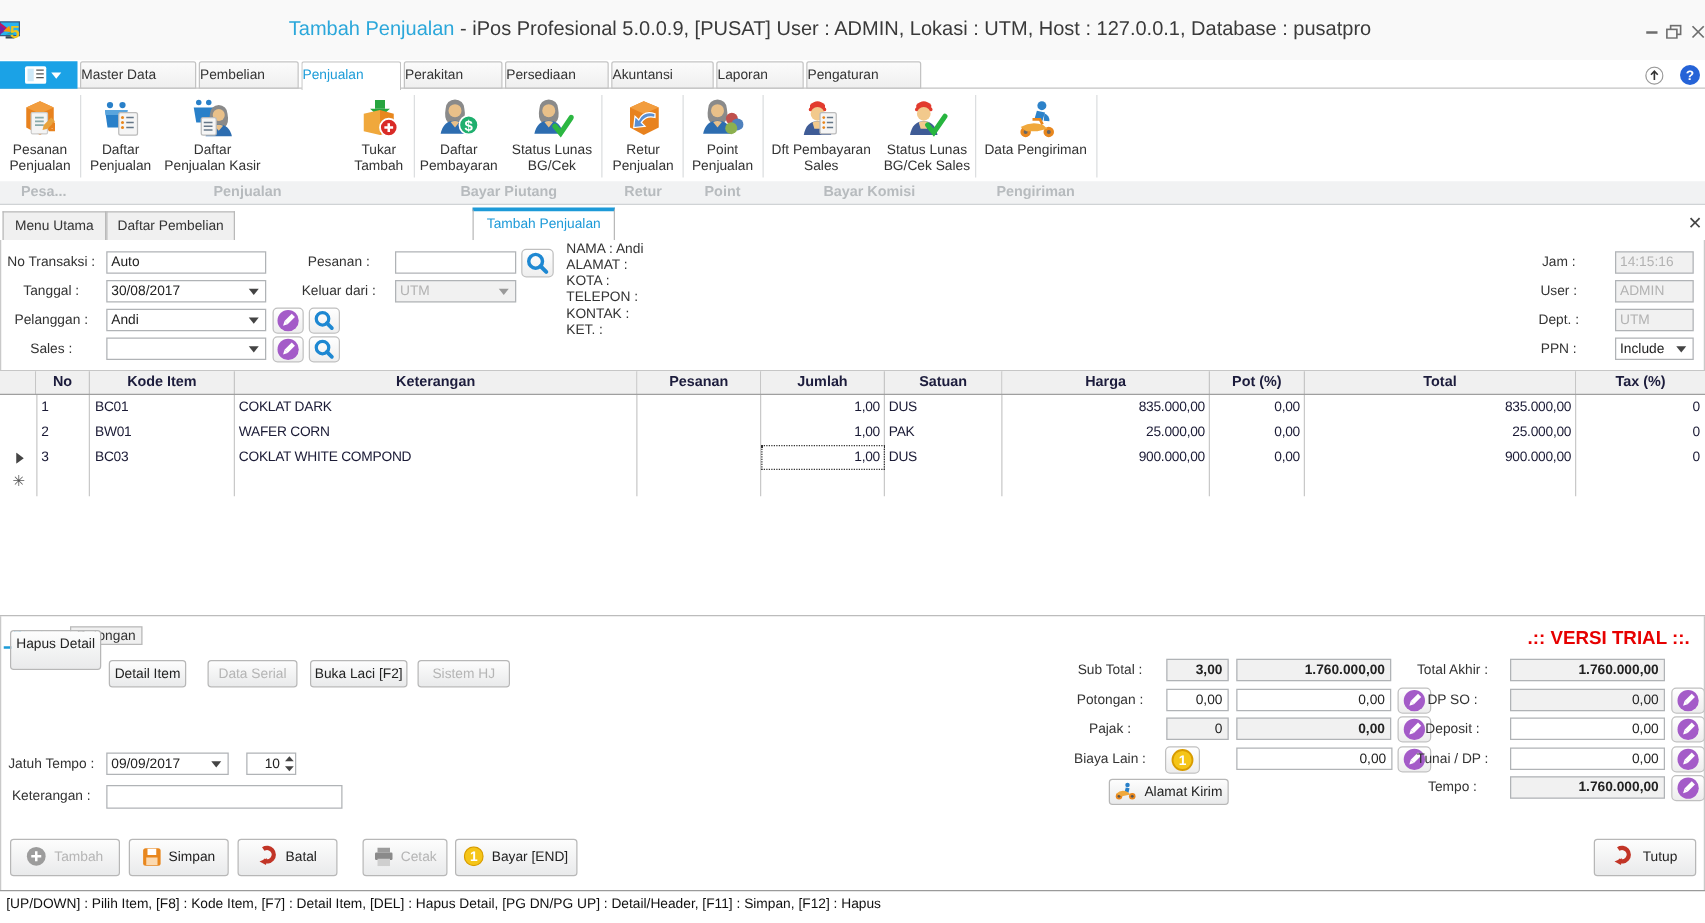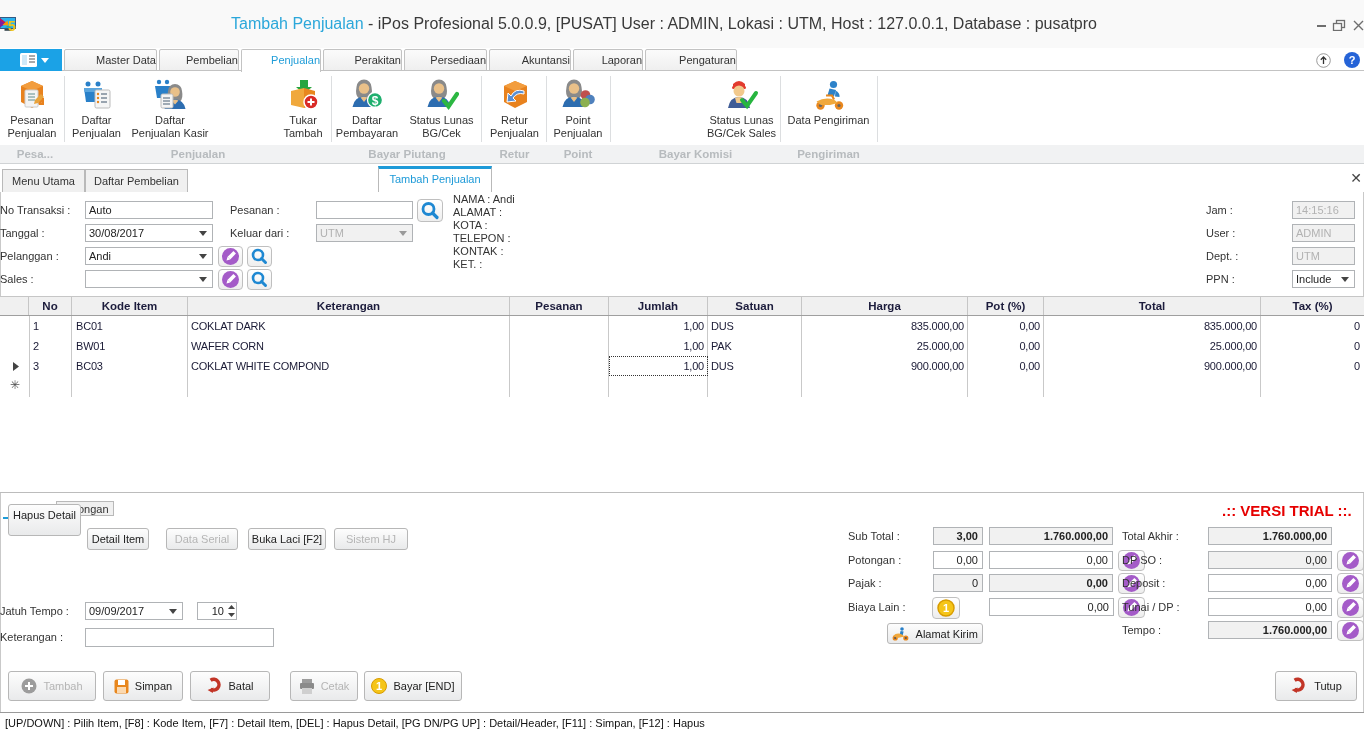--- a/index.html
+++ b/index.html
@@ -7,38 +7,38 @@
 #win{position:absolute;left:0;top:0;width:1364px;height:738px;background:#fff}
 .abs{position:absolute}
 
 #titlebar{left:0;top:0;width:1364px;height:70px;background:#f9f9f9}
 #title{left:-18px;top:15px;width:1364px;text-align:center;font-size:16px;color:#3a3a3a;white-space:nowrap}
 #title .teal{color:#2ba7da}
 .winbtn{top:17px;width:14px;height:14px;color:#6e6e6e}
 
 #tabstrip{left:0;top:48px;width:1364px;height:26px;background:#fff}
 #menubtn{left:0;top:49px;width:62px;height:22px;background:#1ba2e6;border-radius:0 0 0 0}
-.mtab{top:49px;height:22px;z-index:2;background:linear-gradient(#fbfbfb,#efefef);border:1px solid #c3c3c3;border-radius:2px 2px 0 0;font-size:11px;color:#333;text-align:right;line-height:20px;white-space:nowrap}
+.mtab{top:49px;height:22px;z-index:2;background:linear-gradient(#fbfbfb,#efefef);border:1px solid #c3c3c3;border-radius:2px 2px 0 0;font-size:11px;color:#333;text-align:left;line-height:20px;white-space:nowrap}
 .mtab.active{background:#fff;color:#1e9cd8;border-bottom:none;height:23px;z-index:3}
 
 #ribbon{left:0;top:74px;width:1364px;height:71px;background:#fff}
 .ricon{top:74px;height:70px;text-align:center;font-size:11px;color:#333;line-height:13px;white-space:nowrap}
 .ricon .ic{display:block;margin:4px auto 2px auto;width:34px;height:34px}
 .rdiv{top:76px;width:1px;height:66px;background:#dcdee0}
 #grouplabels{left:0;top:145px;width:1364px;height:19px;background:#f1f2f3;border-bottom:1px solid #d0d3d5}
 .glabel{top:148px;font-size:11.5px;font-weight:bold;color:#b7bbbe;text-align:center;white-space:nowrap}
 
 #doctabs{left:0;top:166px;width:1364px;height:26px;background:#fff}
 .dtab{top:169px;height:23px;background:#f0f0f0;border:1px solid #b9b9b9;border-bottom:none;font-size:11px;color:#333;text-align:center;line-height:22px;white-space:nowrap}
 .dtab.active{top:166px;height:26px;background:#fff;border-top:3px solid #1d9ad8;color:#1d9ad8;line-height:20px;z-index:2}
 #dtclose{left:1348px;top:171px;width:16px;height:16px;font-size:14px;color:#444;text-align:center;line-height:15px}
 
 #content{left:0;top:192px;width:1364px;height:520px;background:#fff;border-left:1px solid #c9c9c9;border-right:1px solid #c9c9c9}
 
-.lbl{font-size:11px;color:#333;white-space:nowrap;text-align:left}
+.lbl{font-size:11px;color:#333;white-space:nowrap;text-align:center}
 .inp{background:#fff;border:1px solid #b0b3b6;font-size:11px;color:#222;padding:0 3px;line-height:16px;white-space:nowrap}
 .inp.dis{background:#f1f1f1;color:#b2b2b2}
 .combo .arr{position:absolute;right:5px;top:6px;width:0;height:0;border-left:4px solid transparent;border-right:4px solid transparent;border-top:5px solid #444}
 .combo .arr.g{border-top-color:#9a9a9a}
 .sqbtn{background:linear-gradient(#ffffff,#eeeeee);border:1px solid #bfbfbf;border-radius:4px}
 
 #grid{left:0;top:296px;width:1364px;height:197px;border-top:1px solid #c6c6c6;border-bottom:1px solid #bcbcbc;background:#fff}
 .gh{top:297px;height:19px;background:#f0f0f0;border-right:1px solid #c6c6c6;font-size:11.5px;font-weight:bold;color:#1c1c3c;text-align:center;line-height:18px;white-space:nowrap}
 .gcellline{top:316px;height:81px;width:1px;background:#c9c9c9}
 #ghbottom{left:0;top:315px;width:1364px;height:1px;background:#9f9f9f}
@@ -174,20 +174,34 @@
         </svg></span>Retur<br>Penjualan</div>
   <div class="abs ricon" style="left:548px;width:60px"><span class="ic"><svg width="34" height="34" viewBox="0 0 34 34">
           <path d="M5.5 9 a7.5 7.5 0 0 1 15 0 q1.5 8 -2 11 l-11 0 q-3.5 -3 -2 -11 z" fill="#8a8a8a"></path>
           <circle cx="13" cy="10.5" r="5.2" fill="#e9c089"></circle>
           <path d="M1.5 29 q2-10.5 11.5-10.5 q9.5 0 11.5 10.5 z" fill="#2d6db0"></path>
           <path d="M9.5 19.5 l3.5 4.5 l3.5 -4.5 q-3.5 -1.5 -7 0 z" fill="#e9c089"></path>
           <circle cx="24.5" cy="17" r="4.8" fill="#c0504d"></circle>
           <circle cx="29" cy="21.5" r="4.8" fill="#4f81bd"></circle>
           <circle cx="24" cy="24.5" r="4.8" fill="#8cb04f"></circle>
         </svg></span>Point<br>Penjualan</div>
+  <div class="abs ricon" style="left:612px;width:90px"><span class="ic"><svg width="34" height="34" viewBox="0 0 34 34">
+          <path d="M8 6 q6 -6 12 0 l0 3 l-12 0 z" fill="#e23b2e"></path>
+          <rect x="7" y="8" width="14" height="3" rx="1.5" fill="#e23b2e"></rect>
+          <circle cx="14" cy="13" r="5.5" fill="#f2c98c"></circle>
+          <path d="M3 30 q2-11 11-11 q9 0 11 11 z" fill="#3f5c96"></path>
+          <path d="M10 20 q4 -2 8 0 l-1.5 5 l-5 0 z" fill="#f2c98c"></path>
+          <rect x="16" y="12" width="13" height="17" rx="1.5" fill="#f5f5f5" stroke="#bbb"></rect>
+          <circle cx="19" cy="16" r="1.1" fill="#e8871e"></circle>
+          <circle cx="19" cy="20" r="1.1" fill="#e8871e"></circle>
+          <circle cx="19" cy="24" r="1.1" fill="#e8871e"></circle>
+          <line x1="21.5" y1="16" x2="26.5" y2="16" stroke="#678" stroke-width="1.2"></line>
+          <line x1="21.5" y1="20" x2="26.5" y2="20" stroke="#678" stroke-width="1.2"></line>
+          <line x1="21.5" y1="24" x2="26.5" y2="24" stroke="#678" stroke-width="1.2"></line>
+        </svg></span>Dft Pembayaran<br>Sales</div>
   <div class="abs ricon" style="left:704px;width:75px"><span class="ic"><svg width="34" height="34" viewBox="0 0 34 34">
           <path d="M8 6 q6 -6 12 0 l0 3 l-12 0 z" fill="#e23b2e"></path>
           <rect x="7" y="8" width="14" height="3" rx="1.5" fill="#e23b2e"></rect>
           <circle cx="14" cy="13" r="5.5" fill="#f2c98c"></circle>
           <path d="M3 30 q2-11 11-11 q9 0 11 11 z" fill="#3f5c96"></path>
           <path d="M10 20 q4 -2 8 0 l-1.5 5 l-5 0 z" fill="#f2c98c"></path>
           <path d="M17 22 l5 6 l9 -13" fill="none" stroke="#27b53f" stroke-width="4" stroke-linecap="round"></path>
         </svg></span>Status Lunas<br>BG/Cek Sales</div>
   <div class="abs ricon" style="left:782px;width:93px"><span class="ic"><svg width="34" height="34" viewBox="0 0 34 34">
           <circle cx="21.5" cy="6.5" r="3.6" fill="#2d82c9"></circle>

